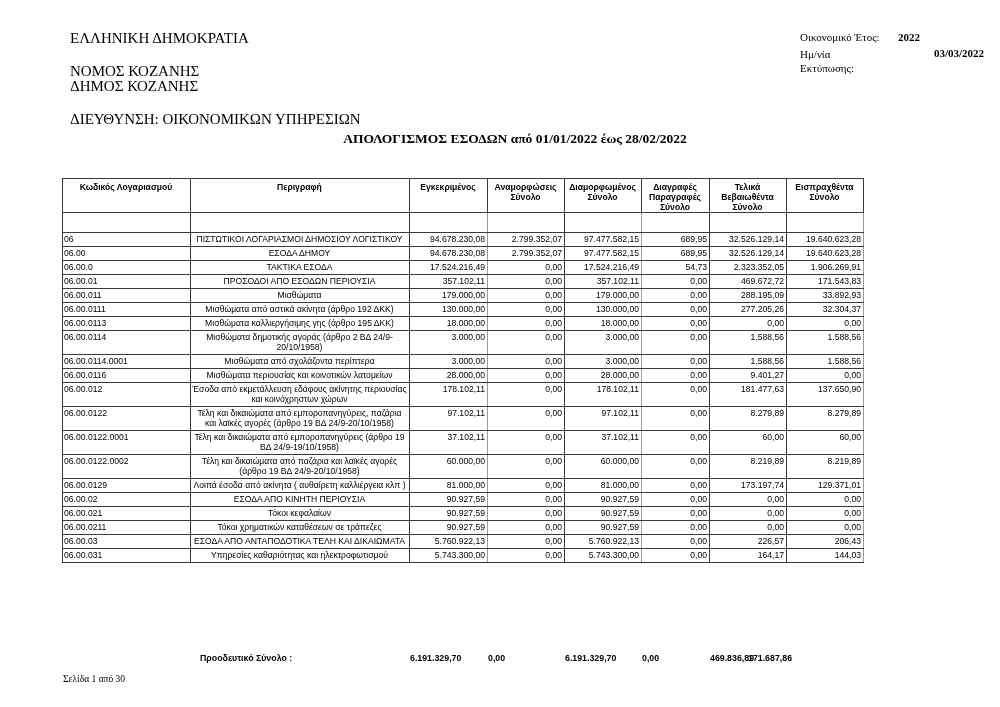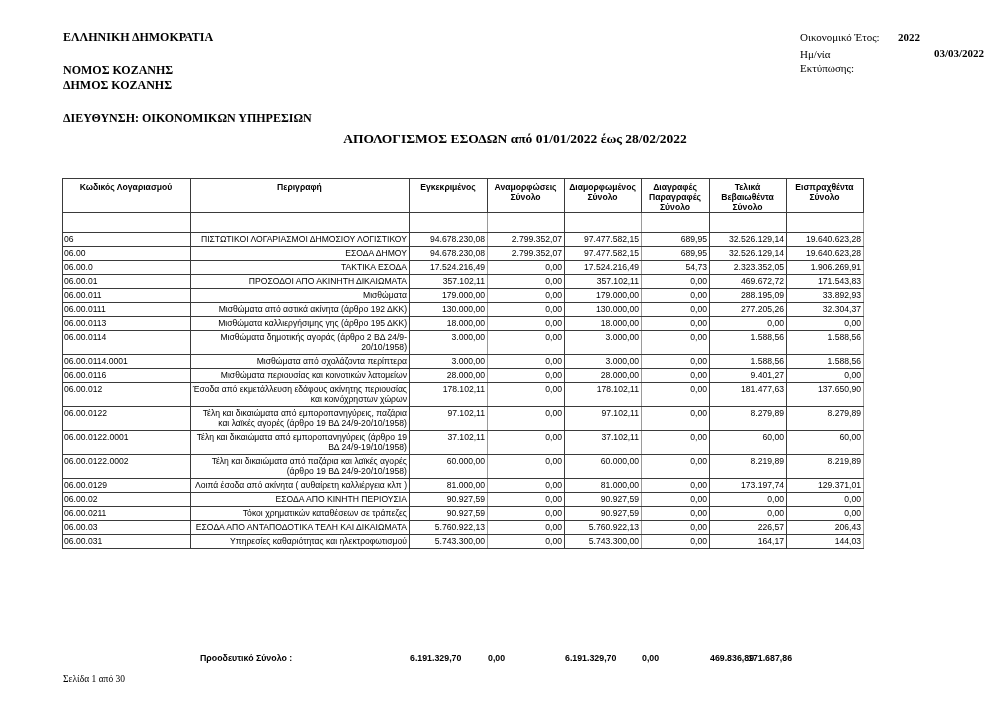--- a/index.html
+++ b/index.html
@@ -1,19 +1,19 @@
 <!DOCTYPE html>
 <html><head>
   <meta charset="utf-8">
   <style>
     html, body { margin: 0; padding: 0; background: #ffffff; }
     body { width: 1000px; height: 707px; position: relative; overflow: hidden; color: #000; }
     .serif { font-family: "Liberation Serif", "DejaVu Serif", serif; }
     .abs { position: absolute; }
-    .hdr-bold { font-weight: bold; font-size: 12px; }
+    .hdr-bold { font-weight: normal; font-size: 15px; margin-left: 7px; }
     #org-country { left: 63px; top: 30px; }
     #org-prefecture { left: 63px; top: 63px; }
     #org-municipality { left: 63px; top: 78px; }
     #org-directorate { left: 63px; top: 111px; }
     #report-title { left: 0; width: 1000px; top: 131px; text-align: center; font-weight: bold; font-size: 13.5px; padding-left: 30px; box-sizing: border-box; }
     .meta { font-size: 11px; }
     #fy-label { left: 800px; top: 31px; }
     #fy-value { left: 898px; top: 31px; font-weight: bold; }
     #pd-label { left: 800px; top: 47px; width: 80px; line-height: 14px; }
     #pd-value { left: 934px; top: 47px; font-weight: bold; }
@@ -31,21 +31,21 @@
     #ledger col.c-n3 { width: 77px; }
     #ledger col.c-n4 { width: 68px; }
     #ledger col.c-n5 { width: 77px; }
     #ledger col.c-n6 { width: 77px; }
     #ledger th, #ledger td { border: 1px solid #3a3a3a; padding: 0 2px 0 1px; overflow: hidden; }
     #ledger th { font-weight: bold; text-align: center; vertical-align: top; height: 27px; padding-top: 3px; box-sizing: border-box; }
     #ledger tr.empty td { height: 16px; }
     #ledger td { vertical-align: top; padding-top: 1px; padding-bottom: 2px; }
     #ledger td.num { text-align: right; }
     #ledger td.code { text-align: left; }
-    #ledger td.desc { text-align: right; }
+    #ledger td.desc { text-align: center; }
     #ledger td.g { border-right-color: #9a9a9a; }
 
     #totals { position: absolute; top: 653px; left: 0; font-family: "Liberation Sans", "DejaVu Sans", sans-serif; font-size: 8.8px; font-weight: bold; }
     #totals .tlabel { position: absolute; left: 200px; white-space: nowrap; }
     #totals .tv { position: absolute; white-space: nowrap; }
     #page-footer { left: 63px; top: 674px; font-size: 9.5px; }
   </style>
 </head>
 <body>
 
@@ -119,21 +119,21 @@
     <td class="desc">ΤΑΚΤΙΚΑ ΕΣΟΔΑ</td>
     <td class="num g">17.524.216,49</td>
     <td class="num">0,00</td>
     <td class="num g">17.524.216,49</td>
     <td class="num">54,73</td>
     <td class="num">2.323.352,05</td>
     <td class="num g">1.906.269,91</td>
   </tr>
       <tr>
     <td class="code">06.00.01</td>
-    <td class="desc">ΠΡΟΣΟΔΟΙ ΑΠΟ ΑΚΙΝΗΤΗ ΔΙΚΑΙΩΜΑΤΑ</td>
+    <td class="desc">ΠΡΟΣΟΔΟΙ ΑΠΟ ΕΣΟΔΩΝ ΠΕΡΙΟΥΣΙΑ</td>
     <td class="num g">357.102,11</td>
     <td class="num">0,00</td>
     <td class="num g">357.102,11</td>
     <td class="num">0,00</td>
     <td class="num">469.672,72</td>
     <td class="num g">171.543,83</td>
   </tr>
       <tr>
     <td class="code">06.00.011</td>
     <td class="desc">Μισθώματα</td>
@@ -240,20 +240,30 @@
     <td class="num g">81.000,00</td>
     <td class="num">0,00</td>
     <td class="num g">81.000,00</td>
     <td class="num">0,00</td>
     <td class="num">173.197,74</td>
     <td class="num g">129.371,01</td>
   </tr>
       <tr>
     <td class="code">06.00.02</td>
     <td class="desc">ΕΣΟΔΑ ΑΠΟ ΚΙΝΗΤΗ ΠΕΡΙΟΥΣΙΑ</td>
+    <td class="num g">90.927,59</td>
+    <td class="num">0,00</td>
+    <td class="num g">90.927,59</td>
+    <td class="num">0,00</td>
+    <td class="num">0,00</td>
+    <td class="num g">0,00</td>
+  </tr>
+      <tr>
+    <td class="code">06.00.021</td>
+    <td class="desc">Τόκοι κεφαλαίων</td>
     <td class="num g">90.927,59</td>
     <td class="num">0,00</td>
     <td class="num g">90.927,59</td>
     <td class="num">0,00</td>
     <td class="num">0,00</td>
     <td class="num g">0,00</td>
   </tr>
       <tr>
     <td class="code">06.00.0211</td>
     <td class="desc">Τόκοι χρηματικών καταθέσεων σε τράπεζες</td>

